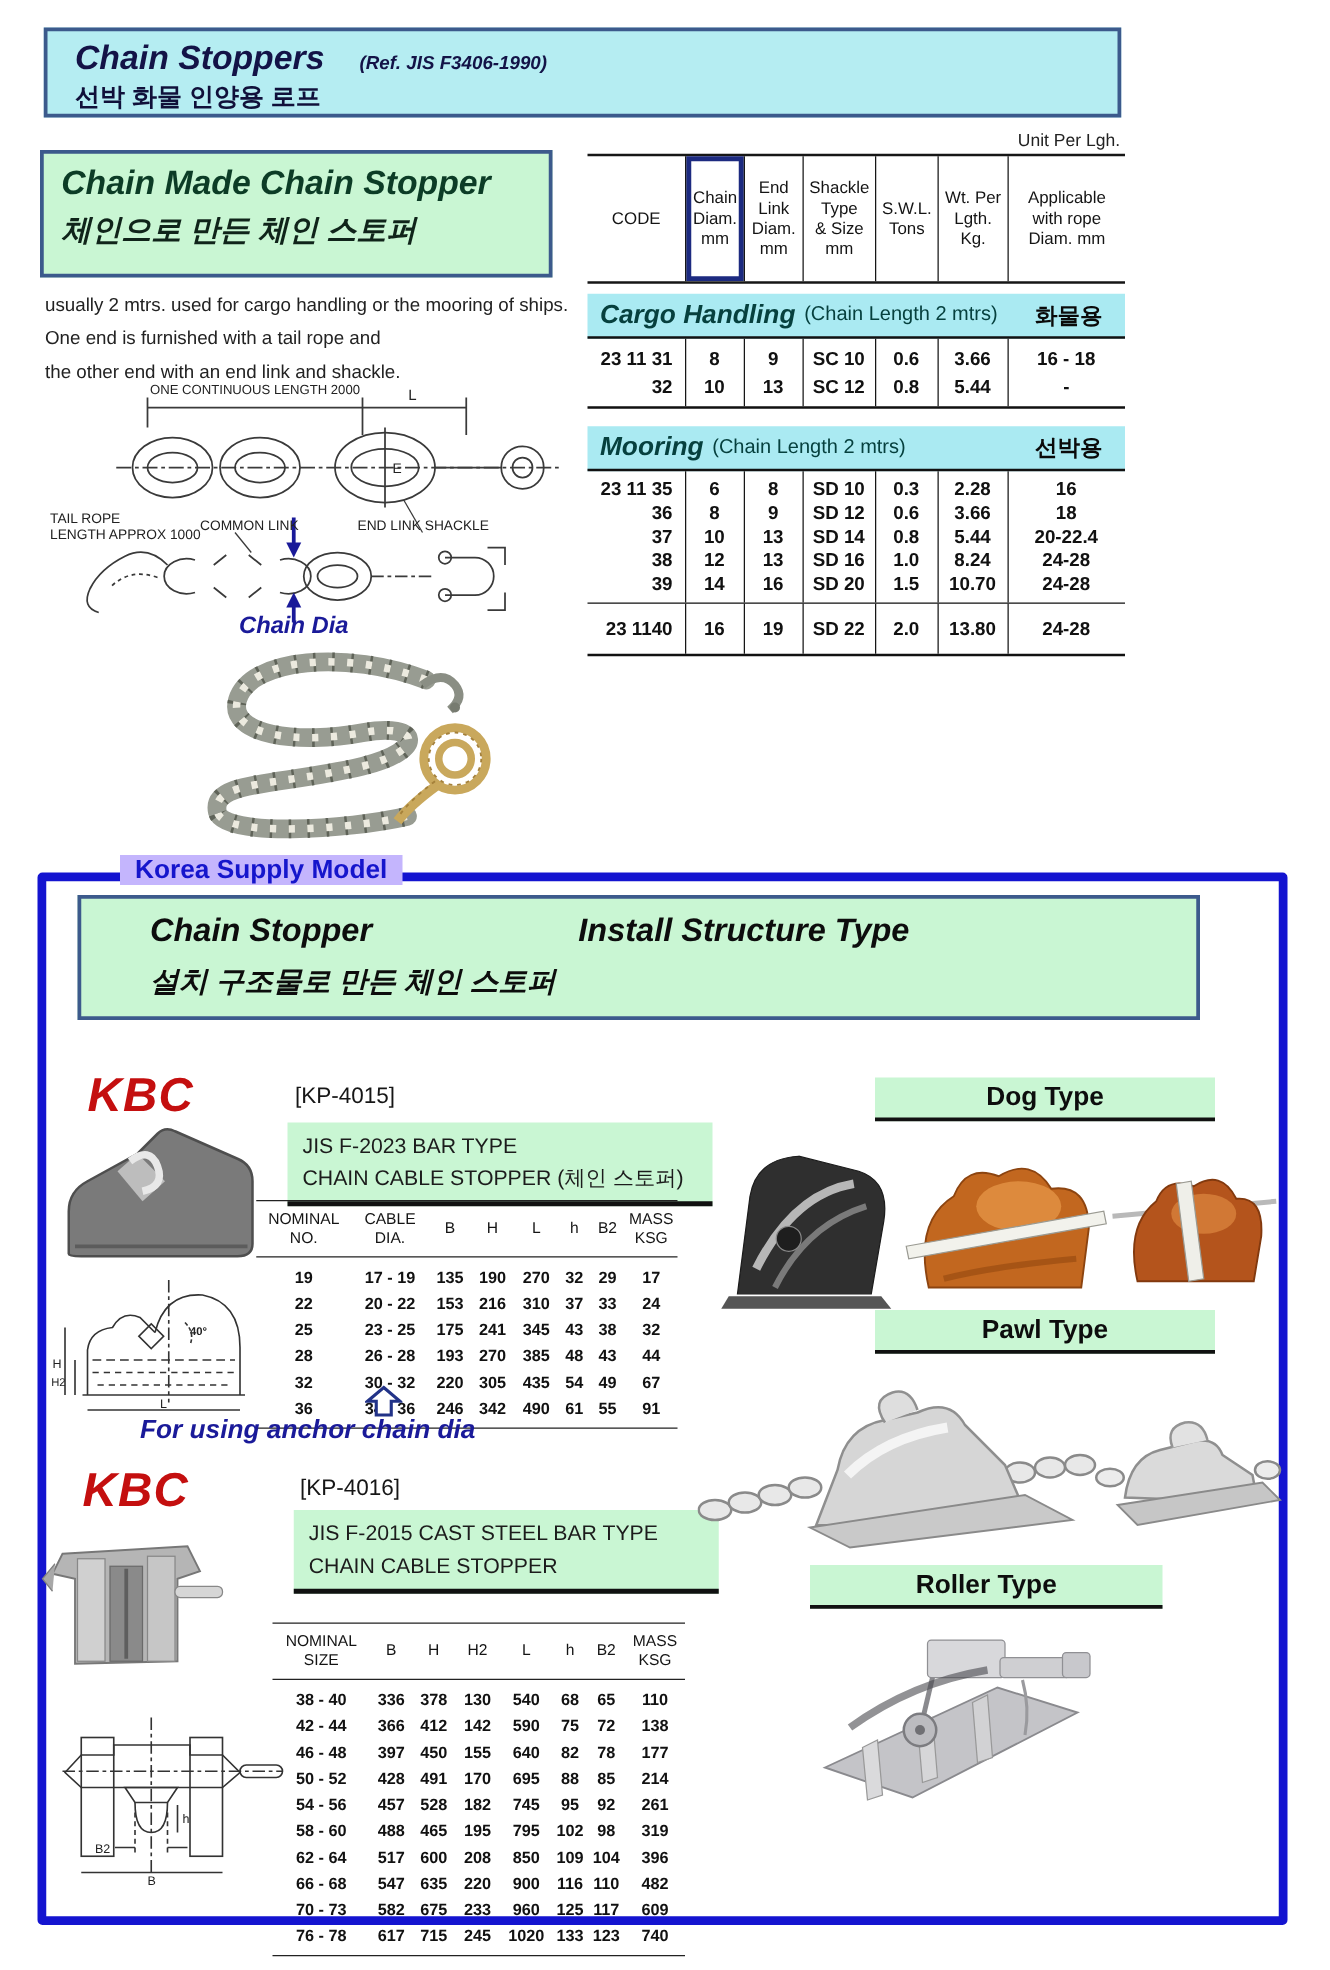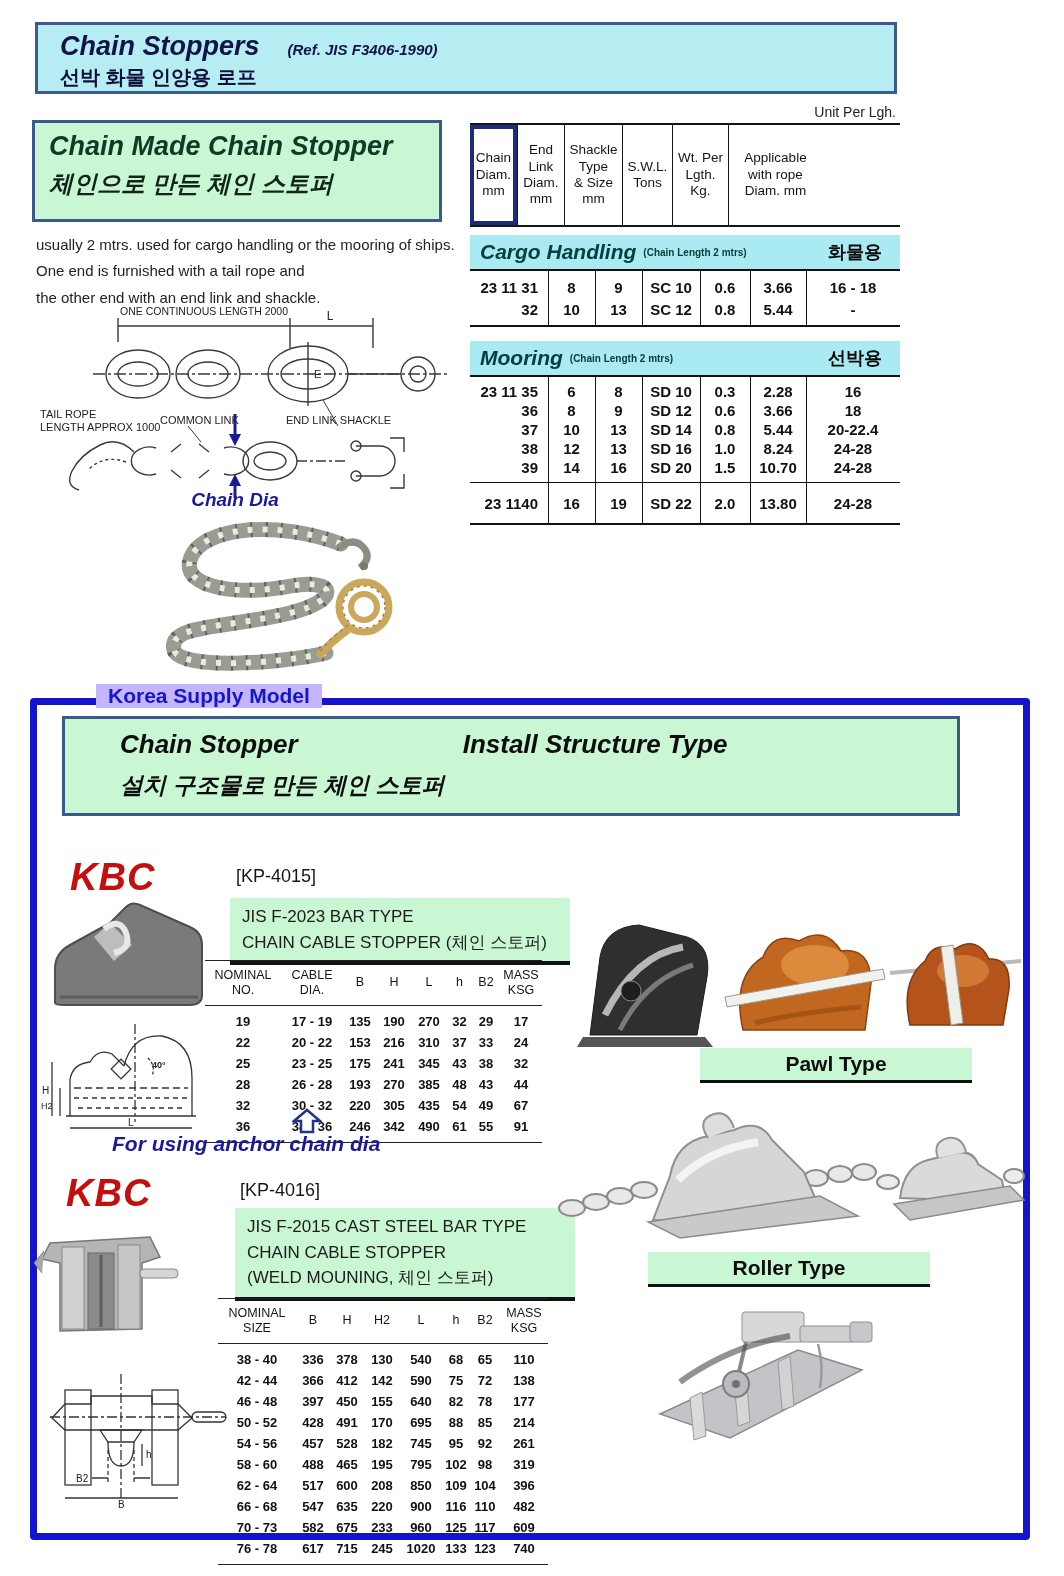--- a/index.html
+++ b/index.html
@@ -32,21 +32,21 @@
   .unit-note{text-align:right;font-size:14px;color:#222;padding-right:4px;margin-bottom:3px;}
   .spec-header{display:flex;height:100px;border-top:2px solid #161616;border-bottom:2px solid #161616;}
   .hc{display:flex;align-items:center;justify-content:center;text-align:center;height:100%;
       font-size:13.5px;line-height:1.22;white-space:pre-line;box-sizing:border-box;
       border-left:1px solid #161616;}
   .spec-header .hc:first-child{border-left:none;}
   .hc.navy{box-shadow:inset 0 0 0 4px #1c2a80;}
   .gbar{background:#aaeaf2;height:36px;display:flex;align-items:center;
         border-bottom:2px solid #111;padding:0 10px;box-sizing:border-box;}
   .gbar .t1{font-size:21px;font-weight:bold;font-style:italic;color:#06403e;}
-  .gbar .t2{font-size:10px;font-weight:bold;color:#06403e;margin-left:7px;}
+  .gbar .t2{font-size:16px;font-weight:normal;color:#06403e;margin-left:7px;}
   .gbar .t3{font-size:18px;font-weight:bold;color:#0a0a0a;margin-left:auto;padding-right:8px;}
   .gbar.m1{margin-top:8px;}
   .gbar.m2{margin-top:14px;}
   .rows-wrap{position:relative;padding:5px 0;border-bottom:2px solid #111;}
   .rows-wrap.thin{border-bottom:1.5px solid #111;}
   .trow{display:flex;height:22px;align-items:center;font-size:15px;font-weight:600;color:#111;}
   .trow.tight{height:19px;}
   .trow.tall{height:30px;}
   .trow .cell{text-align:center;}
   .trow .cell.right{text-align:right;padding-right:10px;box-sizing:border-box;}
@@ -178,20 +178,21 @@
     </g>
     <g stroke="#a5813a" fill="none" stroke-width="1.5" stroke-dasharray="3 4">
       <circle cx="276" cy="95" r="21"></circle>
       <path d="M260,113 q-20,15 -29,28"></path>
     </g>
   </svg>
 
   <div class="abs spec">
     <div class="unit-note">Unit Per Lgh.</div>
     <div class="spec-header" id="spec-header">
+        <div class="hc" style="width: 78px;">CODE</div>
         <div class="hc navy" style="width: 47px;">Chain
 Diam.
 mm</div>
         <div class="hc" style="width: 47px;">End
 Link
 Diam.
 mm</div>
         <div class="hc" style="width: 58px;">Shackle
 Type
 &amp; Size
@@ -444,21 +445,20 @@
   <svg class="abs" style="left:292px;top:1108px;" width="30" height="26" viewBox="0 0 30 26">
     <polygon points="15,2 28,13 21,13 21,24 9,24 9,13 2,13" fill="#fff" stroke="#223388" stroke-width="2.5"></polygon>
   </svg>
   <div class="abs note-blue" style="left:112px;top:1132px;">For using anchor chain dia</div>
 
   <div class="abs kbc" style="left:66px;top:1172px;">KBC</div>
   <div class="abs kpcode" style="left:240px;top:1180px;">[KP-4016]</div>
   <div class="abs glabel" style="left:235px;top:1208px;width:316px;">
     <div>JIS F-2015 CAST STEEL BAR TYPE</div>
     <div>CHAIN CABLE STOPPER</div>
-    <div>(WELD MOUNING, 체인 스토퍼)</div>
   </div>
 
   <svg class="abs" style="left:30px;top:1215px;" width="150" height="138" viewBox="0 0 150 138">
     <path d="M20,28 L120,22 L130,42 L112,48 L112,114 L30,116 L30,48 L12,44 Z" fill="#b5b5b5" stroke="#777" stroke-width="1.5"></path>
     <rect x="32" y="32" width="22" height="82" fill="#d0d0d0" stroke="#888"></rect>
     <rect x="88" y="30" width="22" height="84" fill="#c6c6c6" stroke="#888"></rect>
     <rect x="58" y="38" width="26" height="76" fill="#8a8a8a" stroke="#6a6a6a"></rect>
     <line x1="71" y1="40" x2="71" y2="112" stroke="#5e5e5e" stroke-width="3"></line>
     <rect x="110" y="54" width="38" height="9" rx="4" fill="#d6d6d6" stroke="#888"></rect>
     <path d="M14,36 L4,48 L12,58" fill="#a8a8a8" stroke="#808080"></path>
@@ -597,20 +597,21 @@
           <div class="cell" style="width: 34px;">715</div>
           <div class="cell" style="width: 36px;">245</div>
           <div class="cell" style="width: 42px;">1020</div>
           <div class="cell" style="width: 28px;">133</div>
           <div class="cell" style="width: 30px;">123</div>
           <div class="cell" style="width: 48px;">740</div>
         </div>
       </div>
   </div>
 
+  <div class="abs type-label" style="left:700px;top:862px;width:272px;">Dog Type</div>
 
   <svg class="abs" style="left:565px;top:895px;" width="460" height="165" viewBox="0 0 460 165">
 
     <path d="M25,140 L35,62 Q40,32 74,30 L122,42 Q147,50 142,82 L132,140 Z" fill="#2f2f2f" stroke="#1c1c1c"></path>
     <path d="M40,120 Q70,60 118,52" stroke="#cfcfcf" stroke-width="7" fill="none" opacity="0.85"></path>
     <path d="M55,135 Q80,85 128,70" stroke="#9a9a9a" stroke-width="5" fill="none" opacity="0.7"></path>
     <path d="M18,142 L140,142 L148,152 L12,152 Z" fill="#555"></path>
     <circle cx="66" cy="96" r="10" fill="#1e1e1e" stroke="#888"></circle>
 
     <path d="M178,135 Q166,82 198,62 Q208,36 234,46 Q260,30 276,56 Q306,52 306,88 L300,135 Z" fill="#c2671f" stroke="#8c4410" stroke-width="1.5"></path>

